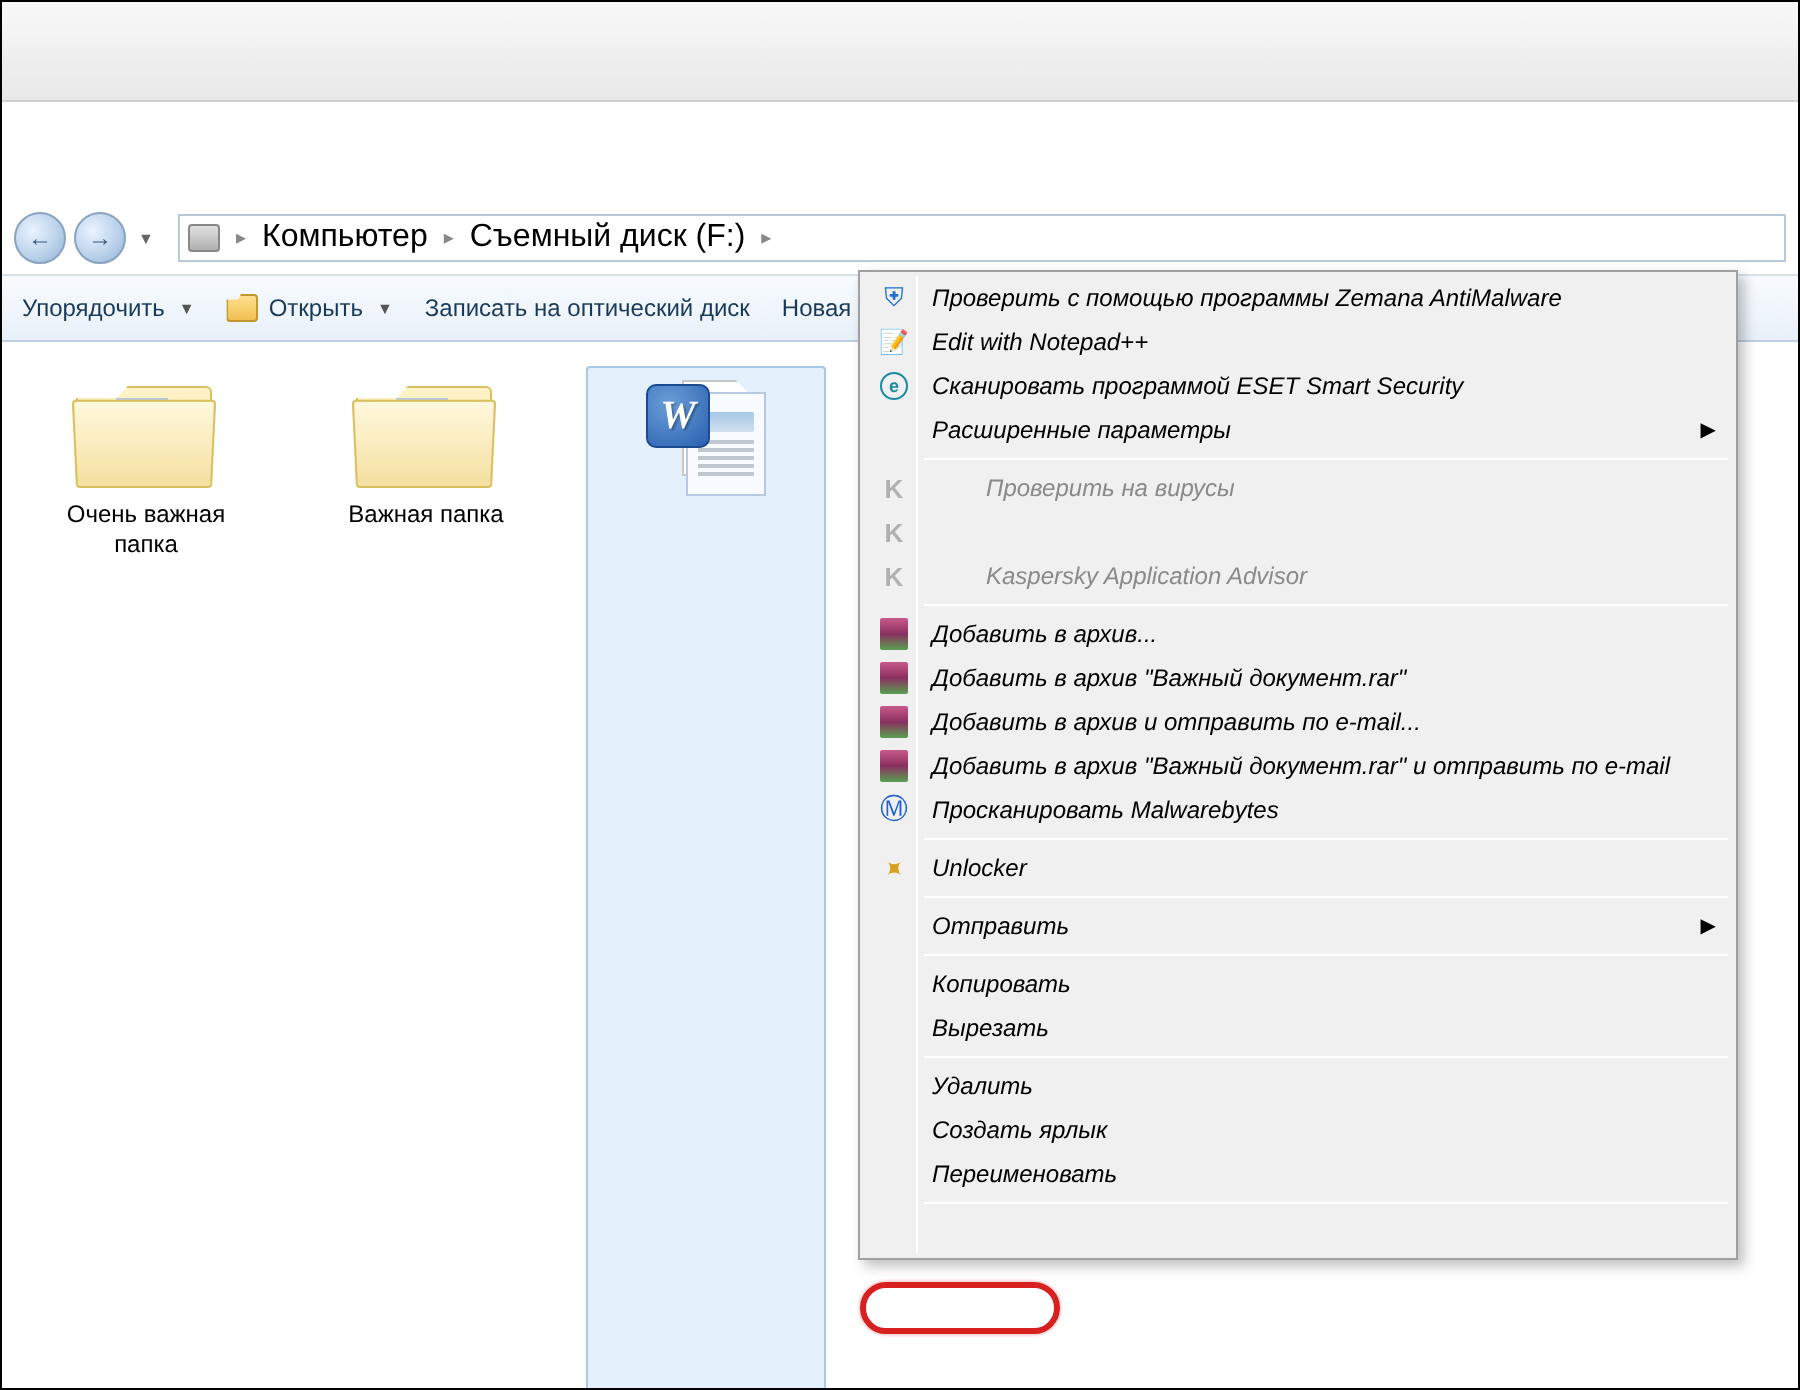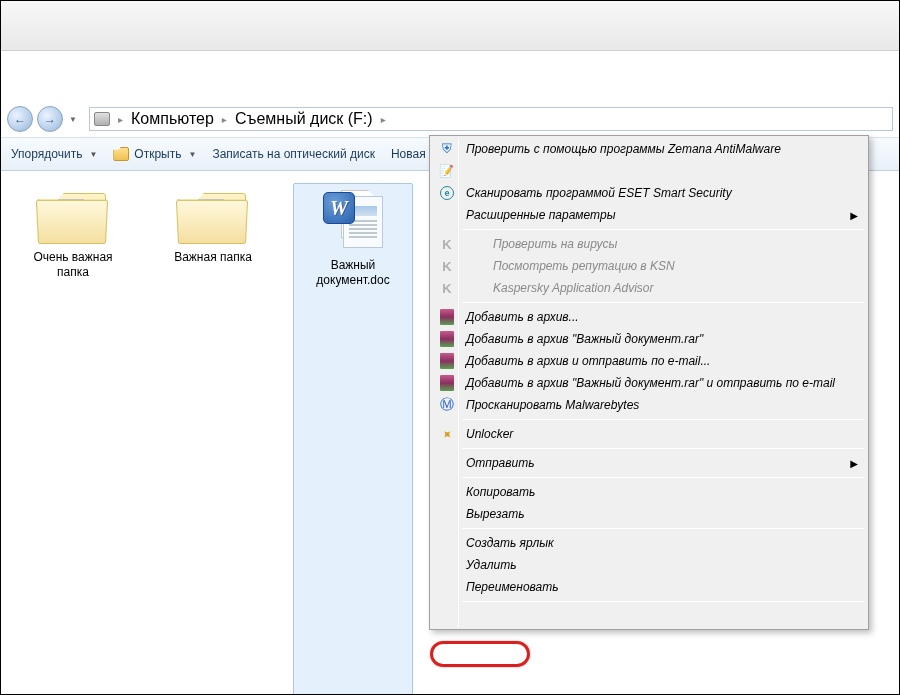--- a/index.html
+++ b/index.html
@@ -366,33 +366,33 @@
     </div>
     <div class="file-label">Важная папка</div>
   </div>
   <div class="file-item selected">
     <div class="doc-icon">
       <div class="doc-back"></div>
       <div class="doc-back2"></div>
       <div class="doc-lines"></div>
       <div class="word-badge">W</div>
     </div>
-    <div class="file-label">Важный документ.doc</div>
   </div>
 </div>
 
 <div class="context-menu">
   <div class="cm-gutter"></div>
 
   <div class="cm-row">
     <div class="cm-icon ico-shield">⛨</div>
     <div class="cm-text">Проверить с помощью программы Zemana AntiMalware</div>
   </div>
   <div class="cm-row">
     <div class="cm-icon ico-notepad">📝</div>
+    <div class="cm-text">Edit with Notepad++</div>
   </div>
   <div class="cm-row">
     <div class="cm-icon">
         <div class="ico-eset">e</div>
       </div>
     <div class="cm-text">Сканировать программой ESET Smart Security</div>
   </div>
   <div class="cm-row">
     <div class="cm-icon"></div>
     <div class="cm-text">Расширенные параметры</div>
@@ -400,21 +400,20 @@
   </div>
 
   <div class="cm-sep"></div>
 
   <div class="cm-row disabled">
     <div class="cm-icon ico-k">K</div>
     <div class="cm-text">Проверить на вирусы</div>
   </div>
   <div class="cm-row disabled">
     <div class="cm-icon ico-k">K</div>
-    <div class="cm-text">Посмотреть репутацию в KSN</div>
   </div>
   <div class="cm-row disabled">
     <div class="cm-icon ico-k">K</div>
     <div class="cm-text">Kaspersky Application Advisor</div>
   </div>
 
   <div class="cm-sep"></div>
 
   <div class="cm-row">
     <div class="cm-icon">
@@ -468,28 +467,28 @@
   </div>
   <div class="cm-row">
     <div class="cm-icon"></div>
     <div class="cm-text">Вырезать</div>
   </div>
 
   <div class="cm-sep"></div>
 
   <div class="cm-row">
     <div class="cm-icon"></div>
+    <div class="cm-text">Удалить</div>
+  </div>
+  <div class="cm-row">
+    <div class="cm-icon"></div>
     <div class="cm-text">Создать ярлык</div>
   </div>
   <div class="cm-row">
     <div class="cm-icon"></div>
-    <div class="cm-text">Удалить</div>
-  </div>
-  <div class="cm-row">
-    <div class="cm-icon"></div>
     <div class="cm-text">Переименовать</div>
   </div>
 
   <div class="cm-sep"></div>
 
   <div class="cm-row">
     <div class="cm-icon"></div>
   </div>
 </div>
 

